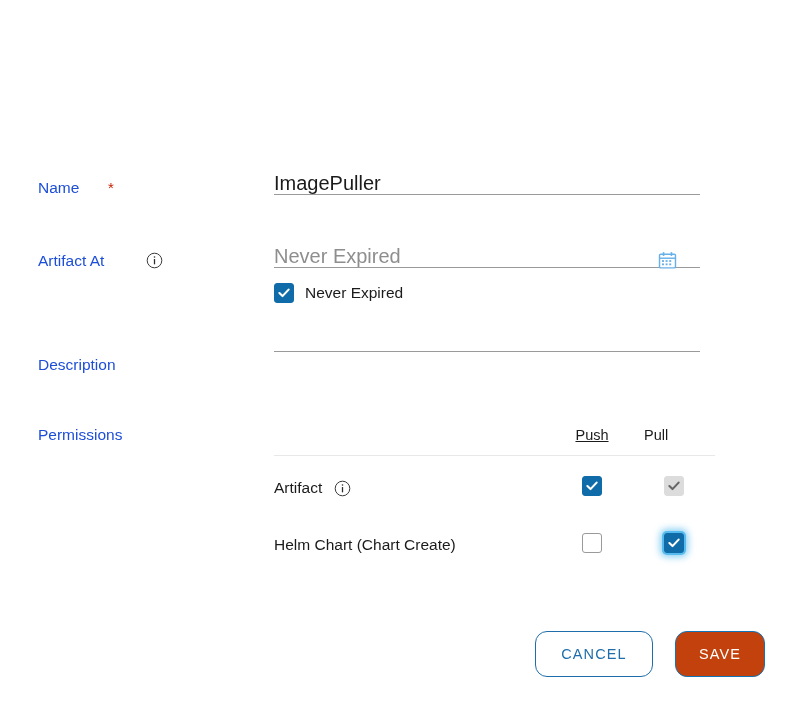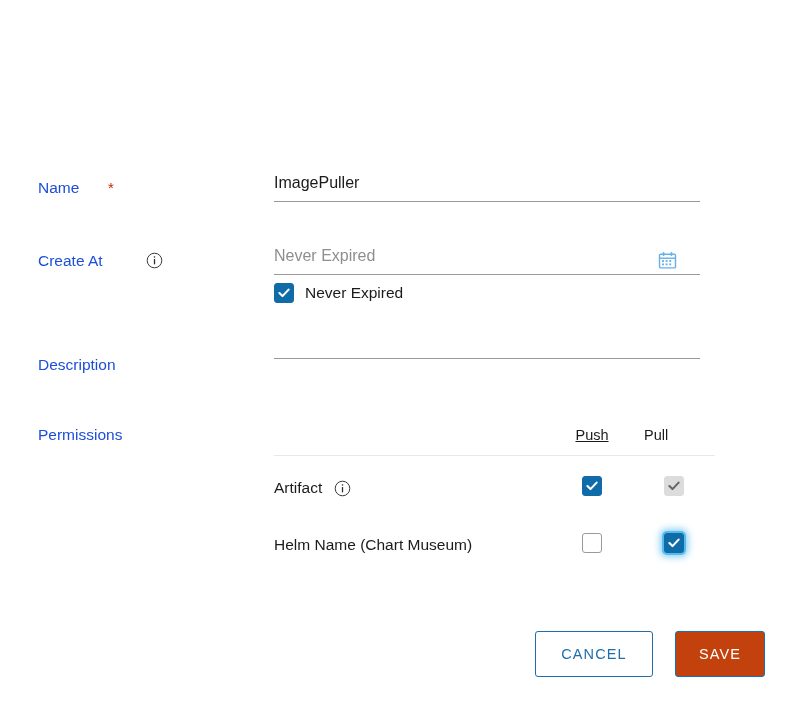--- a/index.html
+++ b/index.html
@@ -65,24 +65,23 @@
     height: 17px;
   }
   .info-icon svg { display: block; }
 
   
   .uline-input {
     position: absolute;
     left: 274px;
     width: 426px;
     border-bottom: 1px solid #9a9a9a;
-    font-size: 16px;
+    font-size: 20px;
     color: #1b1b1b;
     line-height: 22px;
-    padding-bottom: 7px;
     box-sizing: border-box;
     white-space: nowrap;
     overflow: hidden;
   }
   .uline-input.placeholder {
     color: #8e8e8e;
   }
   .uline-input.empty { color: transparent; }
 
   .cal-icon {
@@ -207,21 +206,21 @@
   .footer {
     position: absolute;
     left: 0;
     top: 631px;
     width: 800px;
     height: 52px;
   }
   .btn {
     position: absolute;
     height: 46px;
-    border-radius: 3px;
+    border-radius: 12px;
     font-size: 14.5px;
     letter-spacing: 1.1px;
     display: flex;
     align-items: center;
     justify-content: center;
     box-sizing: border-box;
     cursor: pointer;
     font-family: "Liberation Sans", sans-serif;
   }
   .btn-cancel {
@@ -245,21 +244,21 @@
 <div class="page">
 
 
   <div class="form-row" style="top:178px;">
     <div class="field-label" style="top:0;">Name</div>
     <div class="req-star" style="left:108px; top:0;">*</div>
     <div class="uline-input" style="top:-6px;">ImagePuller</div>
   </div>
 
   <div class="form-row" style="top:251px;">
-    <div class="field-label" style="top:0;">Create At</div>
+    <div class="field-label" style="top:0;">Artifact At</div>
     <span class="info-icon" style="position:absolute; left:146px; top:1px;">
       <svg viewBox="0 0 20 20" width="17" height="17">
         <circle cx="10" cy="10" r="8.6" fill="none" stroke="#2b2b2b" stroke-width="1.1"></circle>
         <circle cx="10" cy="5.9" r="0.95" fill="#2b2b2b"></circle>
         <rect x="9.25" y="8.3" width="1.5" height="6.2" fill="#2b2b2b"></rect>
       </svg>
     </span>
 
     <div class="uline-input placeholder" style="top:-6px;">Never Expired</div>
 
@@ -332,21 +331,21 @@
             <svg viewBox="0 0 12 12" width="12" height="12">
               <polyline points="1.4,6.1 4.5,9.1 10.6,2.6" fill="none" stroke="#666666" stroke-width="2.1" stroke-linecap="round" stroke-linejoin="round"></polyline>
             </svg>
           </span>
         </span>
       </div>
     </div>
 
     <div class="perm-row">
       <div class="perm-name">
-        <span>Helm Name (Chart Museum)</span>
+        <span>Helm Chart (Chart Create)</span>
       </div>
       <div class="cell-push">
         <span class="cbox unchecked"></span>
       </div>
       <div class="cell-pull">
         <span class="cbox checked focused">
           <span class="tick">
             <svg viewBox="0 0 12 12" width="12" height="12">
               <polyline points="1.4,6.1 4.5,9.1 10.6,2.6" fill="none" stroke="#ffffff" stroke-width="2.1" stroke-linecap="round" stroke-linejoin="round"></polyline>
             </svg>

